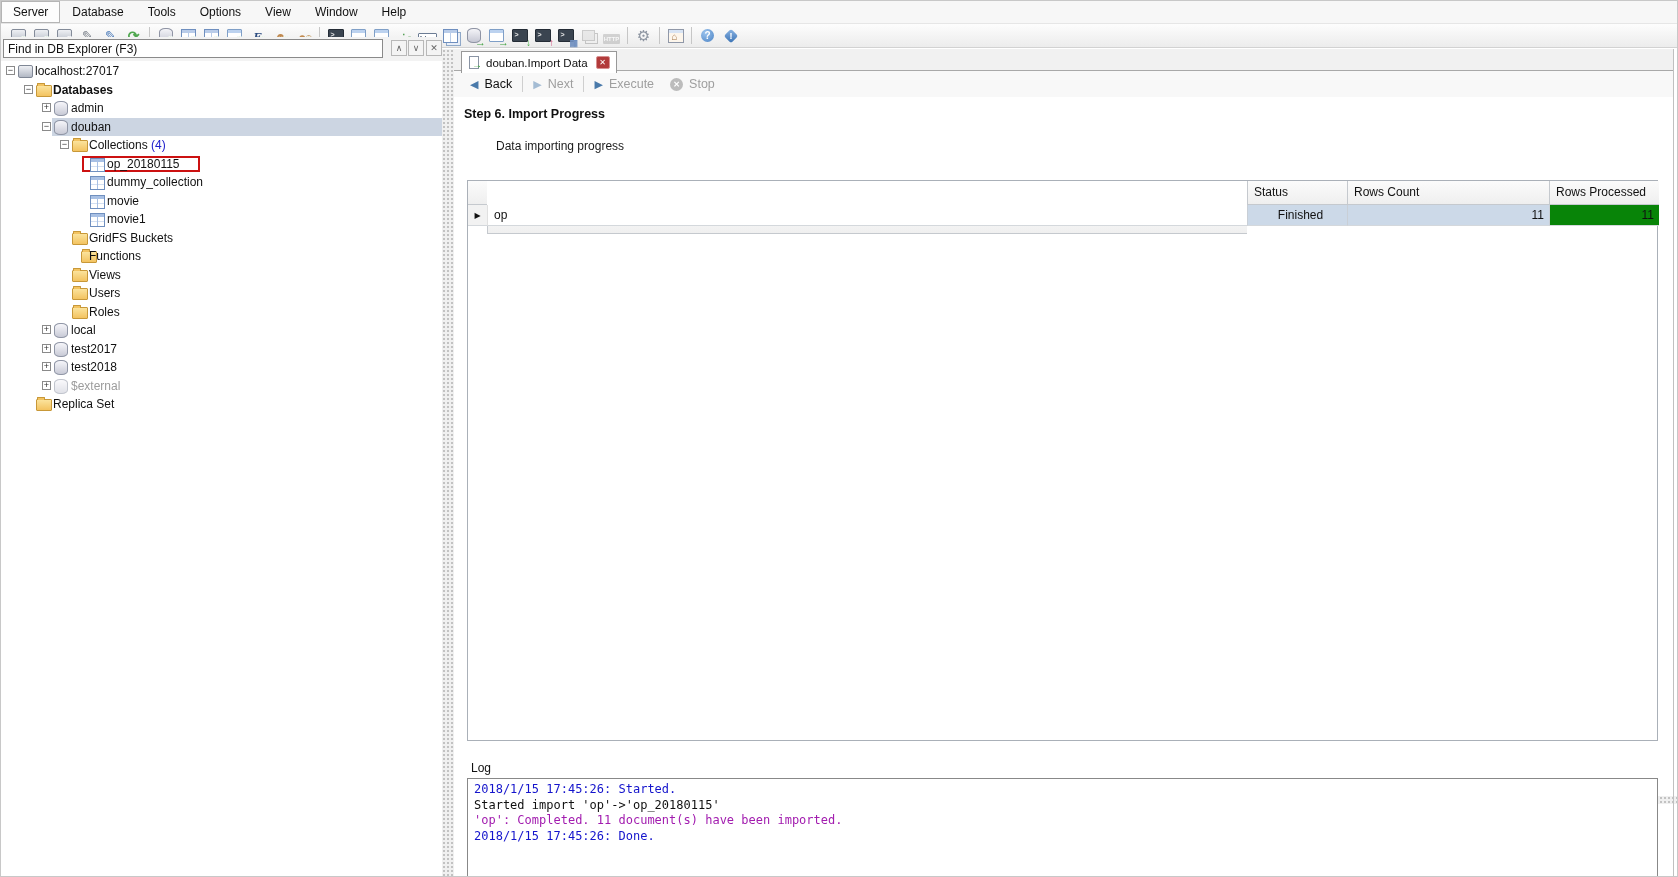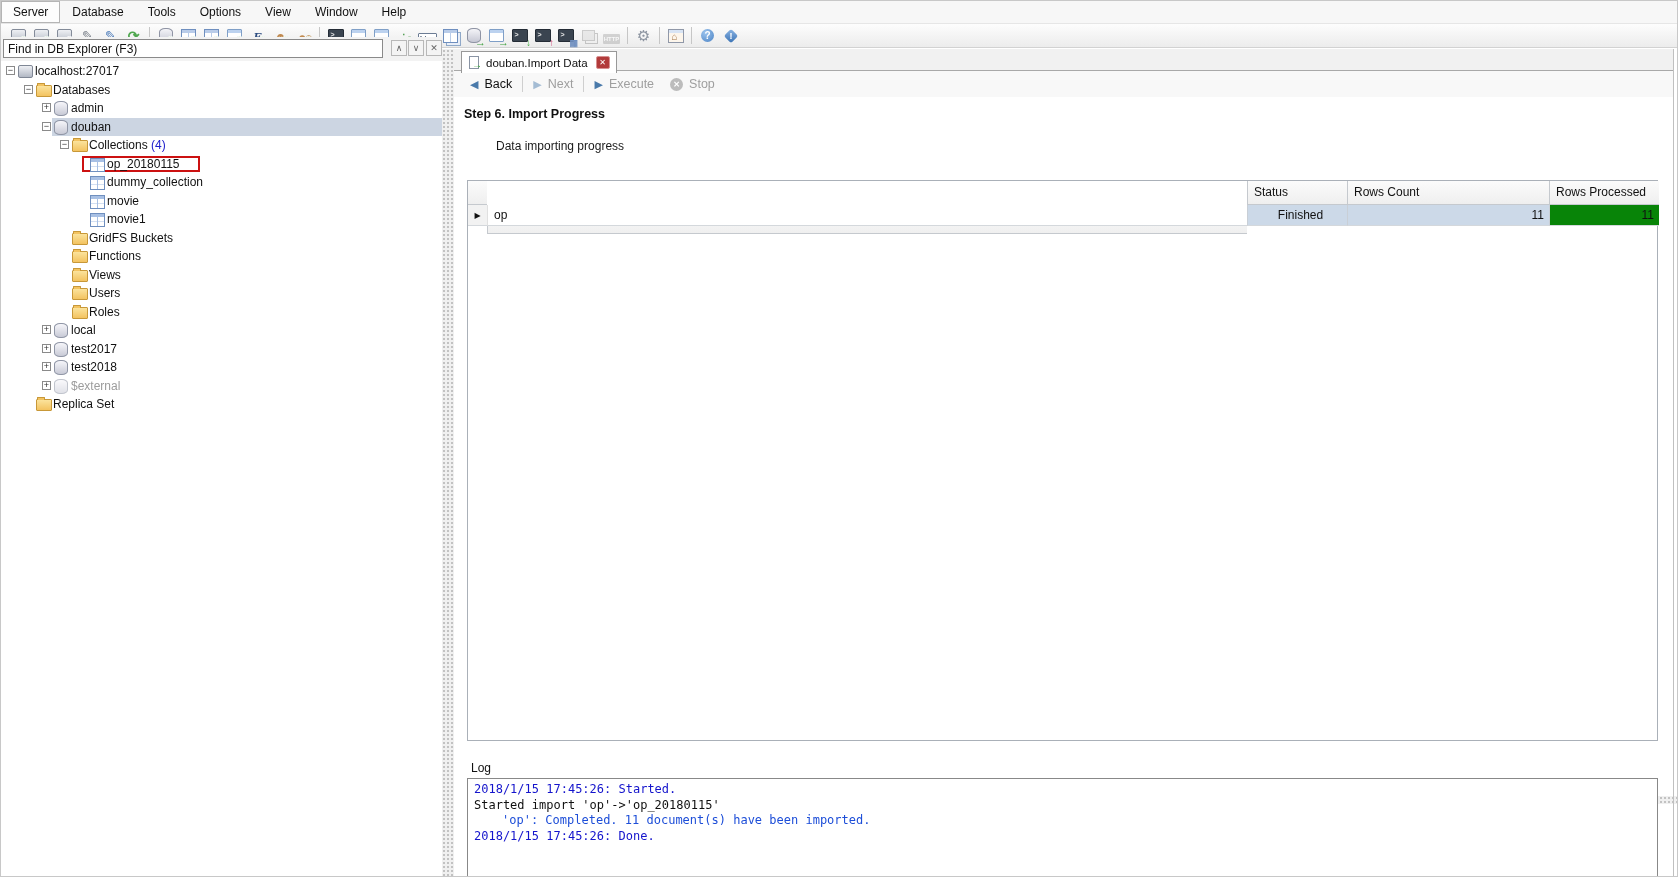--- a/index.html
+++ b/index.html
@@ -255,21 +255,21 @@
     </div>
     <div id="tree">
         <div class="trow" style="top: 25px;">
           <div class="texp" style="left: 5px;">−</div>
           <div class="tico i-server" style="left: 17px;"></div>
           <div class="tlabel" style="left: 34px;">localhost:27017</div>
         </div>
         <div class="trow" style="top: 43.5px;">
           <div class="texp" style="left: 23px;">−</div>
           <div class="tico i-folder" style="left: 35px;"></div>
-          <div class="tlabel" style="left: 52px;">Databases</div>
+          <div class="tlabel" style="left: 52px; font-weight: bold;">Databases</div>
         </div>
         <div class="trow" style="top: 62px;">
           <div class="texp" style="left: 41px;">+</div>
           <div class="tico i-db" style="left: 53px;"></div>
           <div class="tlabel" style="left: 70px;">admin</div>
         </div>
         <div class="trow" style="top: 80.5px; background: linear-gradient(90deg, rgba(0, 0, 0, 0) 51px, rgb(204, 213, 226) 51px);">
           <div class="texp" style="left: 41px;">−</div>
           <div class="tico i-db" style="left: 53px;"></div>
           <div class="tlabel" style="left: 70px;">douban</div>
@@ -293,21 +293,21 @@
           <div class="tlabel" style="left: 106px;">movie</div>
         </div>
         <div class="trow" style="top: 173px;">
           <div class="tico i-tbl" style="left: 89px;"></div>
           <div class="tlabel" style="left: 106px;">movie1</div>
         </div>
         <div class="trow" style="top: 191.5px; text-align: center;">
           <div class="tico i-folder" style="left: 71px;"></div>
           <div class="tlabel" style="left: 88px;">GridFS Buckets</div>
         </div>
-        <div class="trow" style="top: 210px;">
+        <div class="trow" style="top: 210px; padding-left: 9px;">
           <div class="tico i-folder" style="left: 71px;"></div>
           <div class="tlabel" style="left: 88px;">Functions</div>
         </div>
         <div class="trow" style="top: 228.5px;">
           <div class="tico i-folder" style="left: 71px;"></div>
           <div class="tlabel" style="left: 88px;">Views</div>
         </div>
         <div class="trow" style="top: 247px;">
           <div class="tico i-folder" style="left: 71px;"></div>
           <div class="tlabel" style="left: 88px;">Users</div>
@@ -381,16 +381,16 @@
         <div class="gh bl" style="left: 879px; width: 202px;">Rows Count</div>
         <div class="gh bl" style="left: 1081px; width: 110px;">Rows Processed</div>
         <div class="gc" style="left: 0px; width: 19px; background: rgb(242, 242, 242); text-align: center; padding: 0px; font-size: 8px;">▶</div>
         <div class="gc" style="left: 19px; width: 760px; background: rgb(255, 255, 255); text-align: left; padding: 0px 0px 0px 6px; border-left: 1px solid rgb(224, 224, 224);">op</div>
         <div class="gc" style="left: 779px; width: 100px; background: rgb(204, 217, 232); text-align: center; padding: 0px 0px 0px 6px; border-left: 1px solid rgb(201, 207, 214);">Finished</div>
         <div class="gc" style="left: 879px; width: 202px; background: rgb(204, 217, 232); text-align: right; padding: 0px 5px 0px 0px; border-left: 1px solid rgb(201, 207, 214);">11</div>
         <div class="gc" style="left: 1081px; width: 110px; background: rgb(8, 132, 8); text-align: right; padding: 0px 5px 0px 0px; border-left: 1px solid rgb(201, 207, 214);">11</div>
       </div>
     <div id="hsplit" class="dots"></div>
     <div id="log-label">Log</div>
-    <div id="logbox"><div style="color: rgb(20, 20, 204);">2018/1/15 17:45:26: Started.</div><div style="color: rgb(16, 16, 16);">Started import 'op'-&gt;'op_20180115'</div><div style="color: #1d4ed8; margin-left: 28px;">'op': Completed. 11 document(s) have been imported.</div><div style="color: rgb(20, 20, 204);">2018/1/15 17:45:26: Done.</div></div>
+    <div id="logbox"><div style="color: rgb(20, 20, 204);">2018/1/15 17:45:26: Started.</div><div style="color: rgb(16, 16, 16);">Started import 'op'-&gt;'op_20180115'</div><div style="color: #a21caf;">'op': Completed. 11 document(s) have been imported.</div><div style="color: rgb(20, 20, 204);">2018/1/15 17:45:26: Done.</div></div>
   </div>
   <div id="winborder"></div>
 </div>
 
 </body></html>

